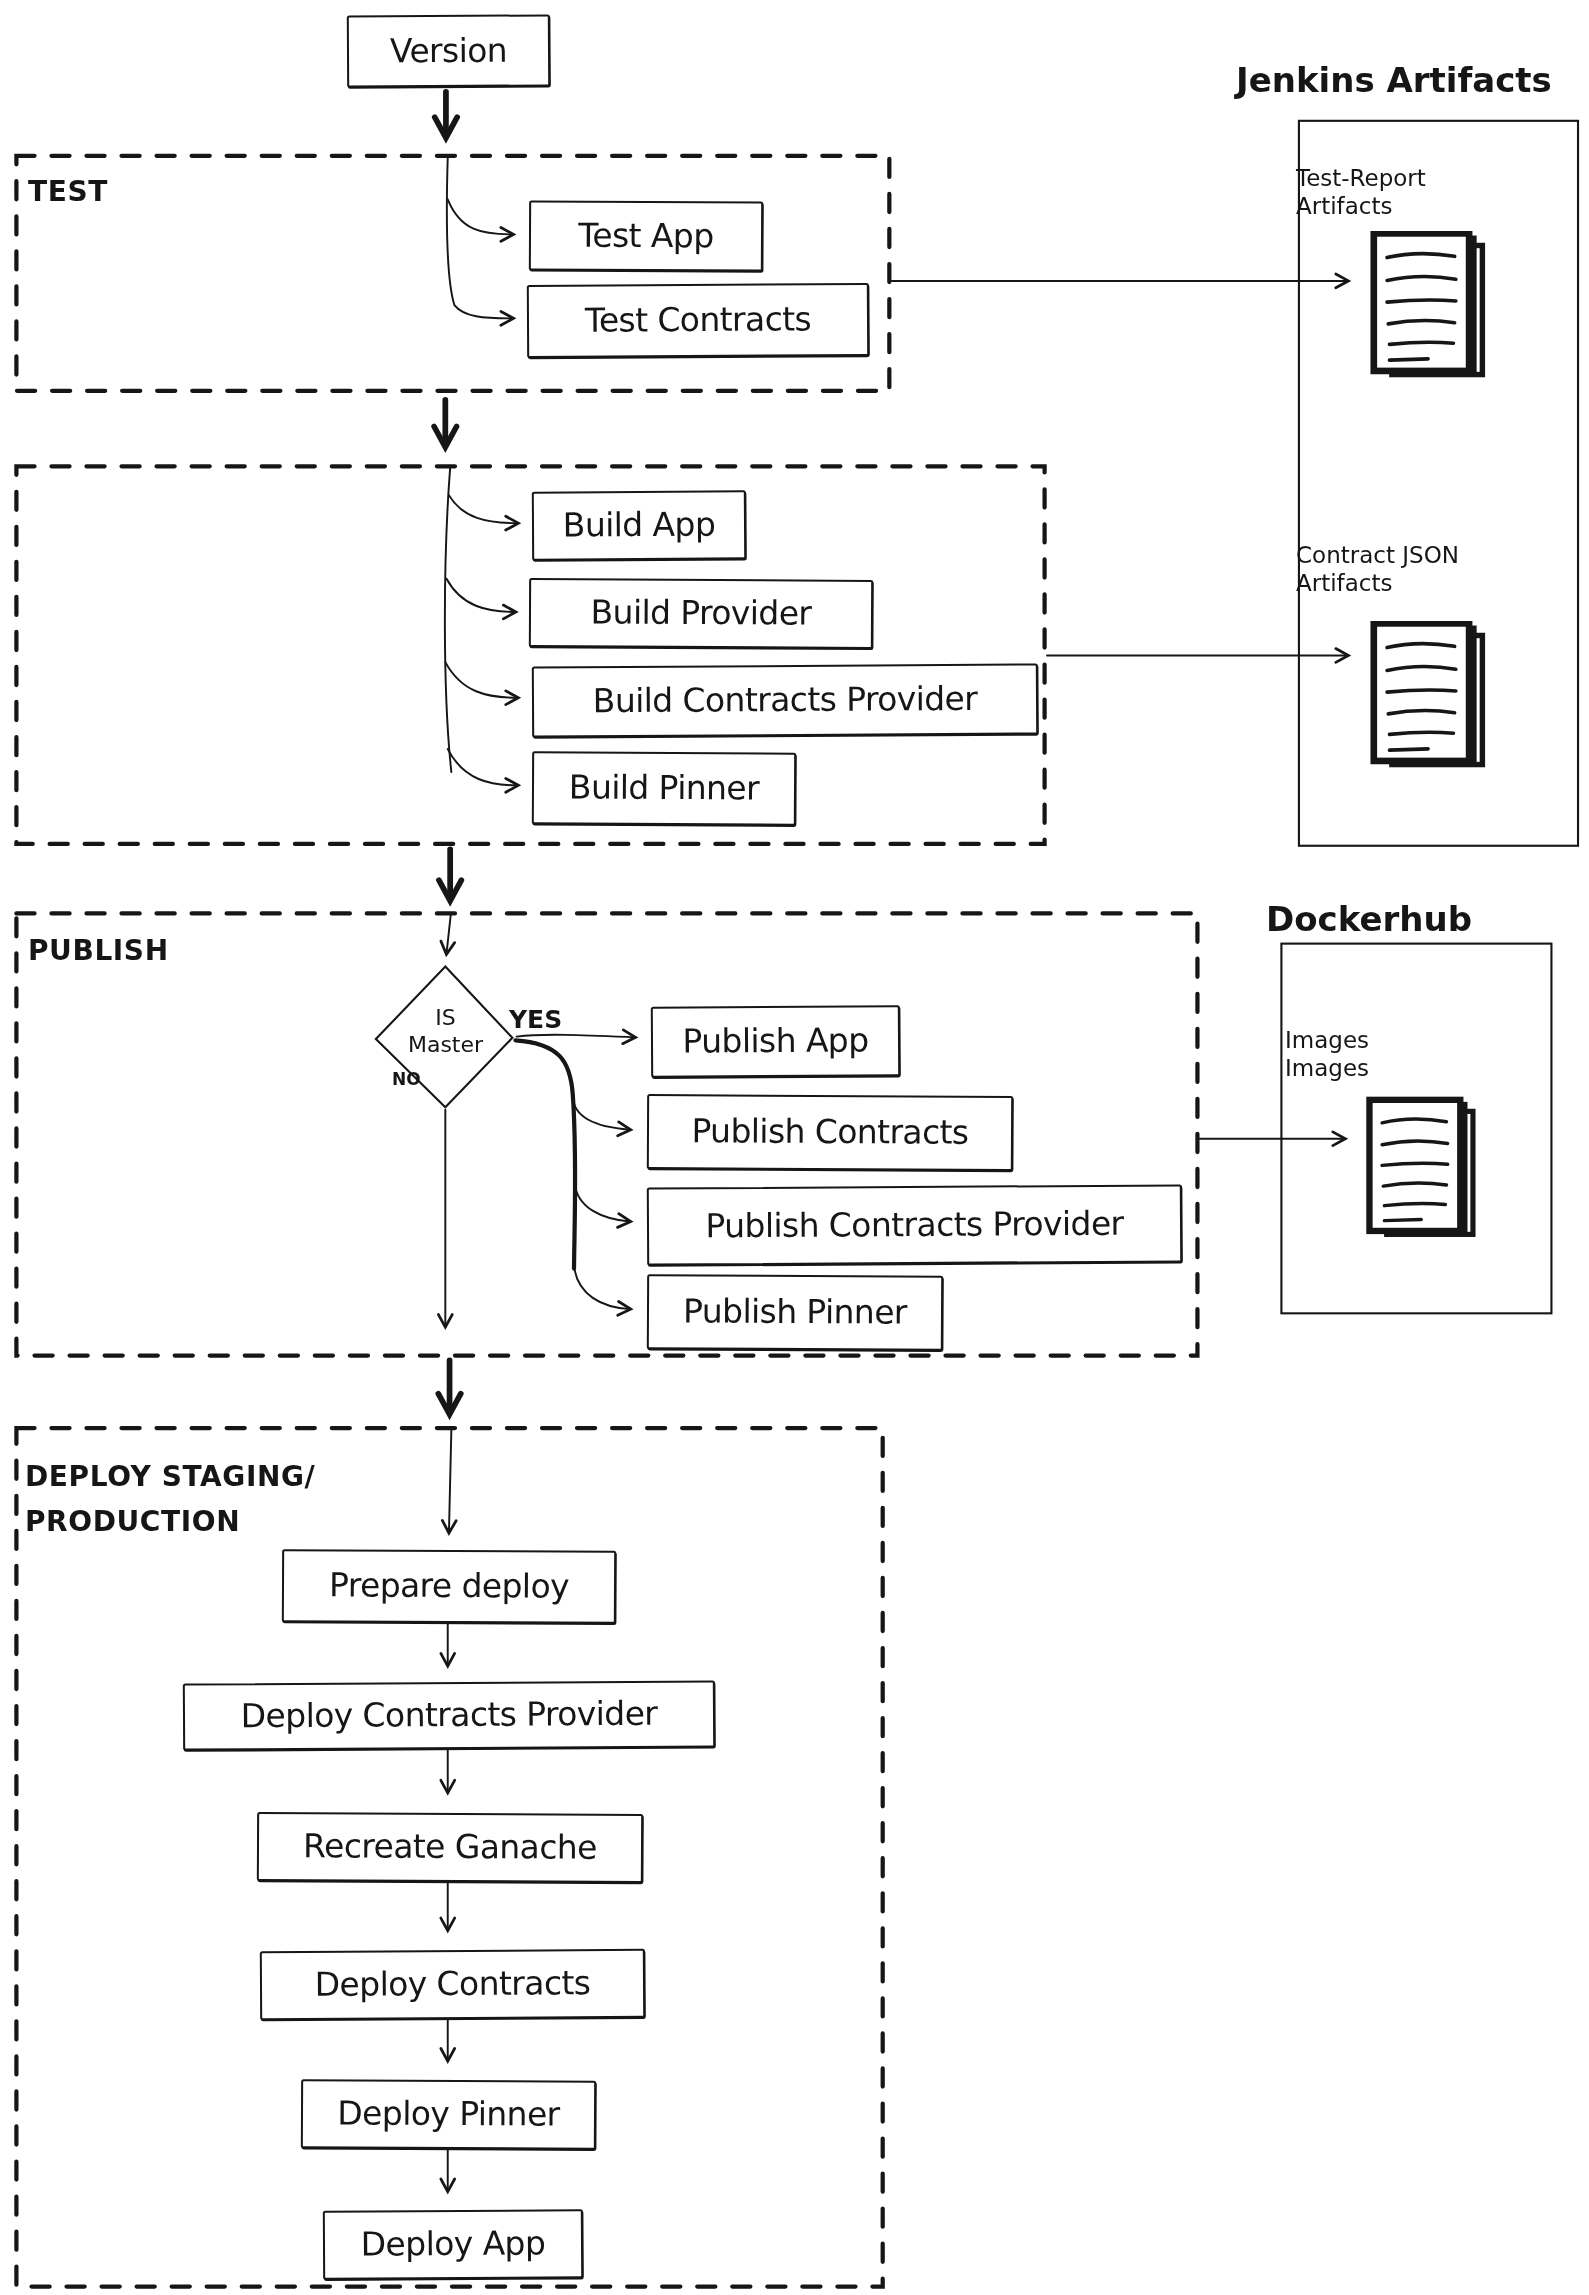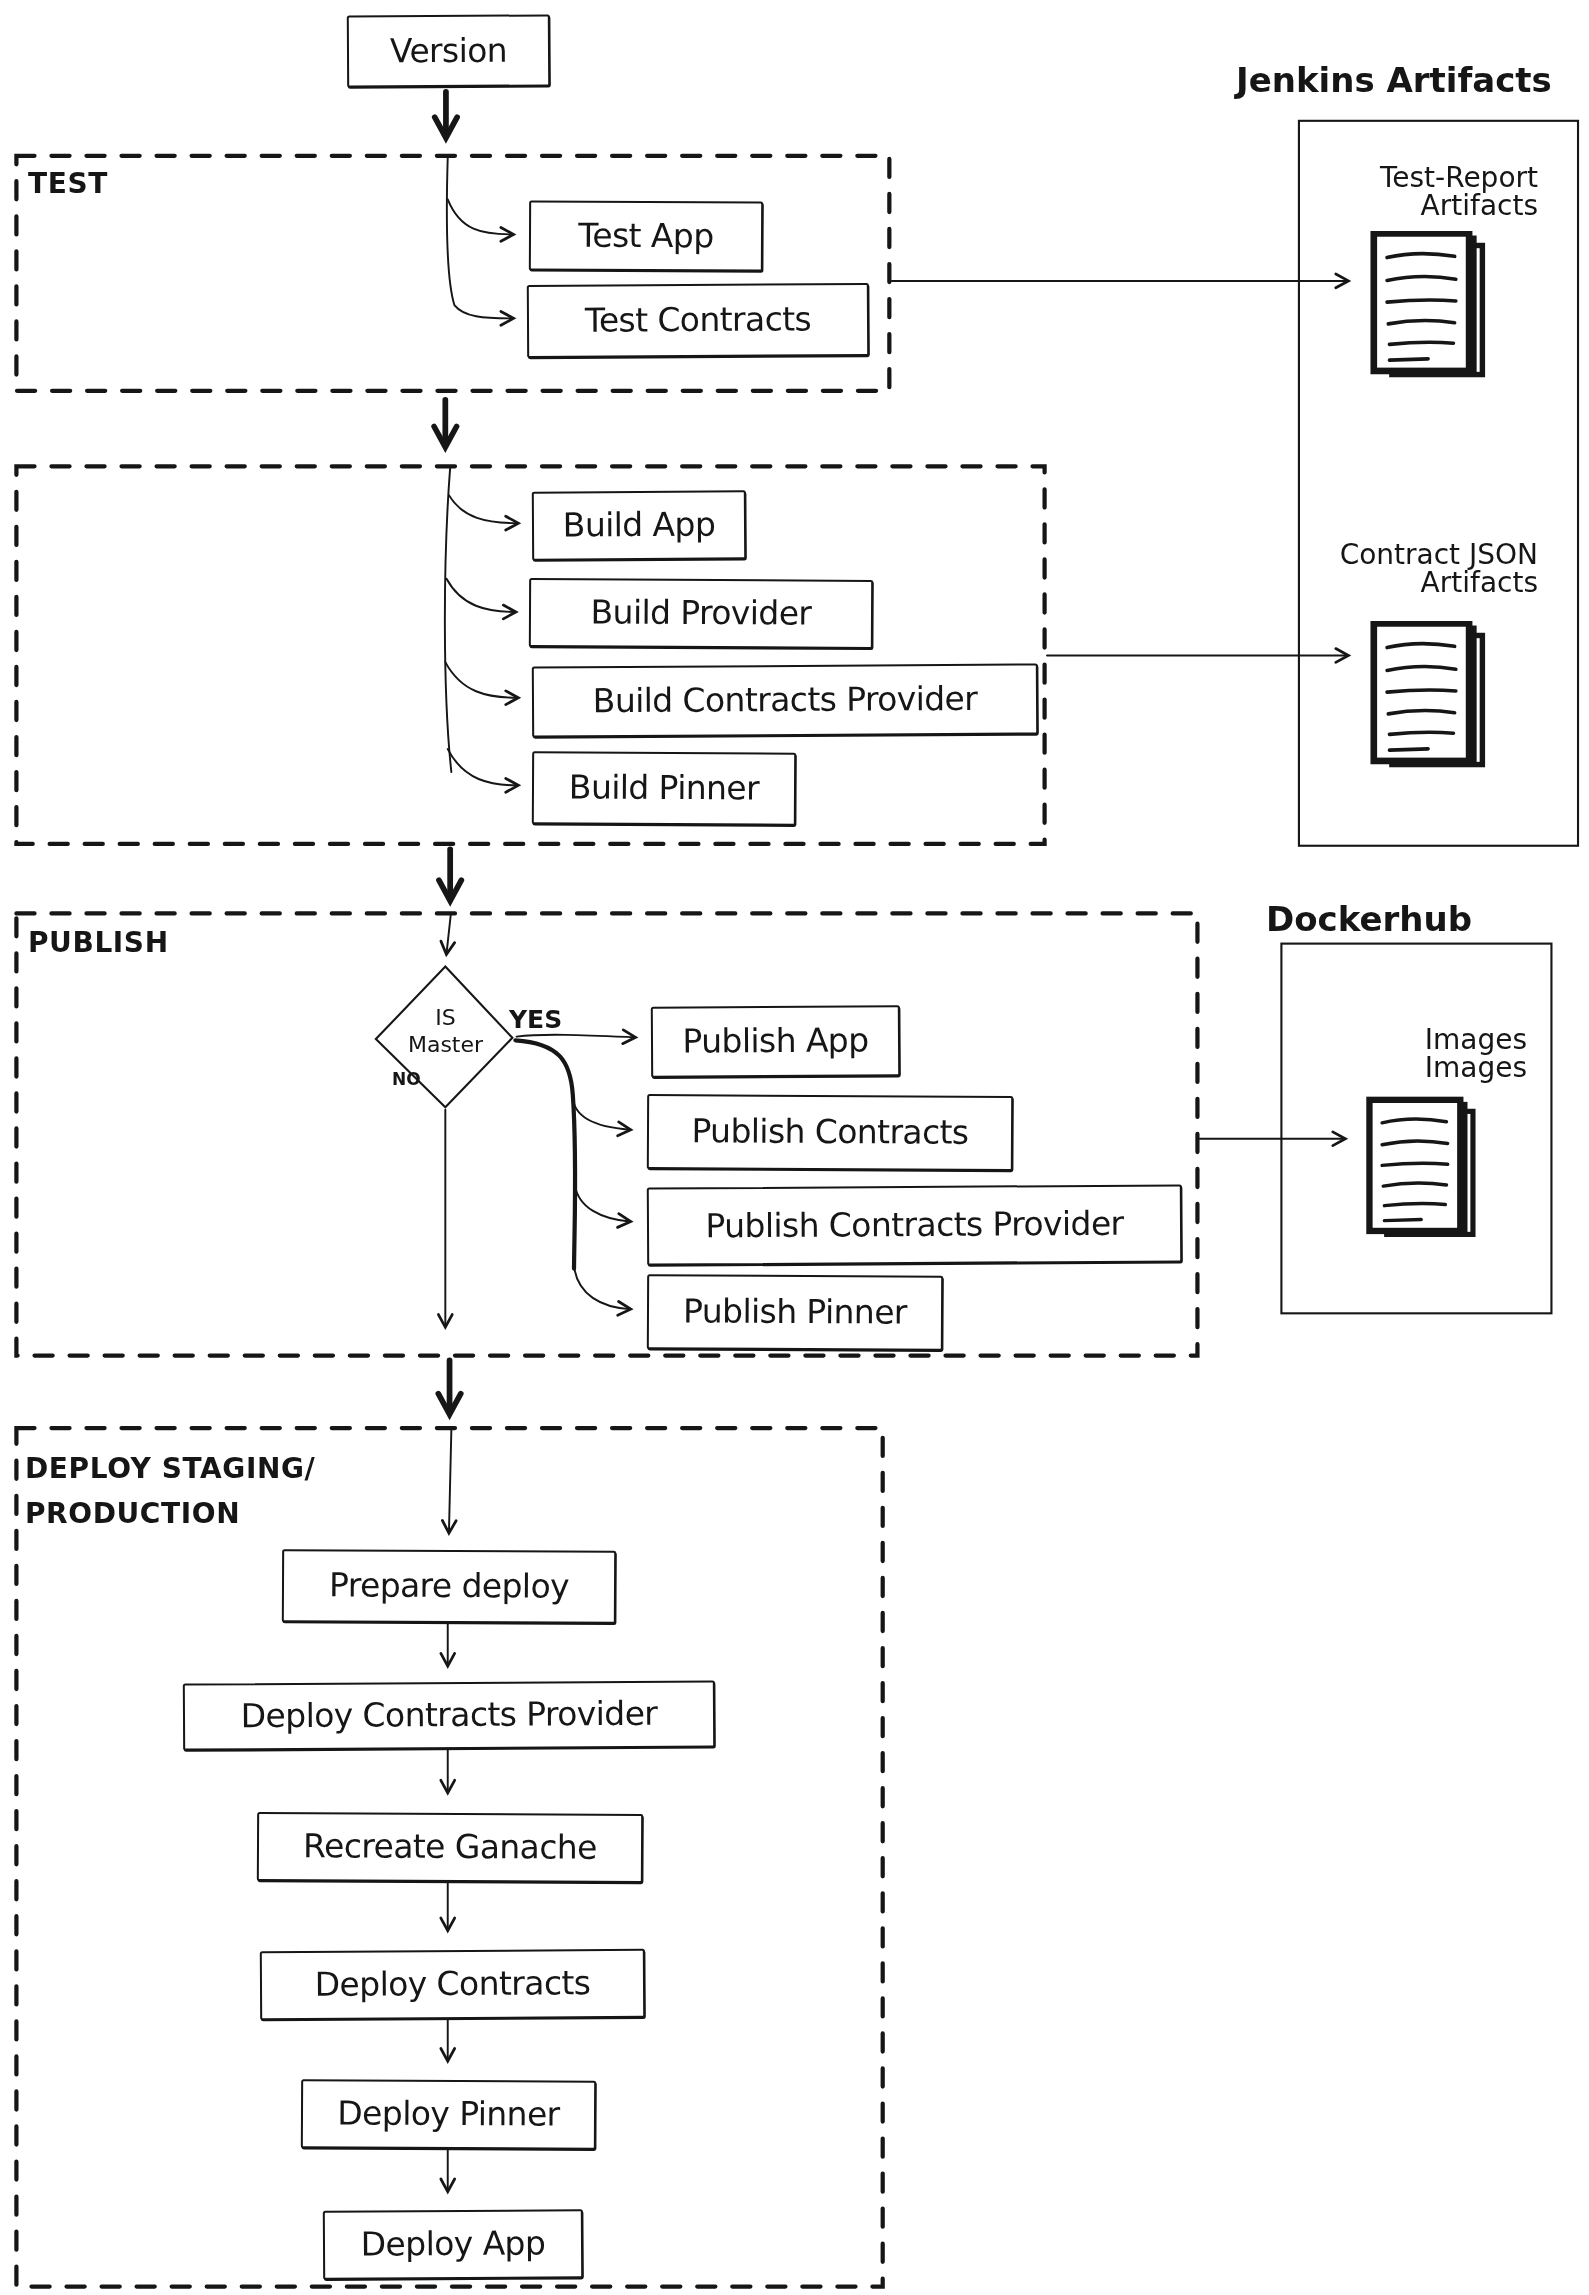--- a/index.html
+++ b/index.html
@@ -12,26 +12,27 @@
     position:absolute;z-index:2;background:#ffffff;border:2.4px solid #161616;border-radius:2.4px;
     display:flex;align-items:center;justify-content:center;text-align:center;
     font-size:33px;letter-spacing:-0.6px;line-height:1.05;
     box-shadow:0.6px 1.2px 0 0 #161616;
   }
   .tilt-a{transform:rotate(-0.35deg);}
   .tilt-b{transform:rotate(0.3deg);}
   .sec-title{
     position:absolute;z-index:2;font-size:28px;font-weight:600;letter-spacing:0.6px;line-height:1.45;
     white-space:pre;
+    margin-top:8px;
   }
   .ext-title{
     position:absolute;z-index:2;font-size:34px;font-weight:600;text-align:left;letter-spacing:0px;
   }
   .sub-label{
-    position:absolute;z-index:2;font-size:28px;text-align:right;line-height:28px;letter-spacing:0px;
+    position:absolute;z-index:2;font-size:23px;text-align:left;line-height:28px;letter-spacing:0px;
   }
   .flow-label{position:absolute;z-index:3;font-weight:600;}
   .decision-text{
     position:absolute;z-index:2;text-align:center;font-size:22px;line-height:26.6px;letter-spacing:0px;
   }
   .icon{position:absolute;z-index:2;}
 </style>
 </head>
 <body>
 

